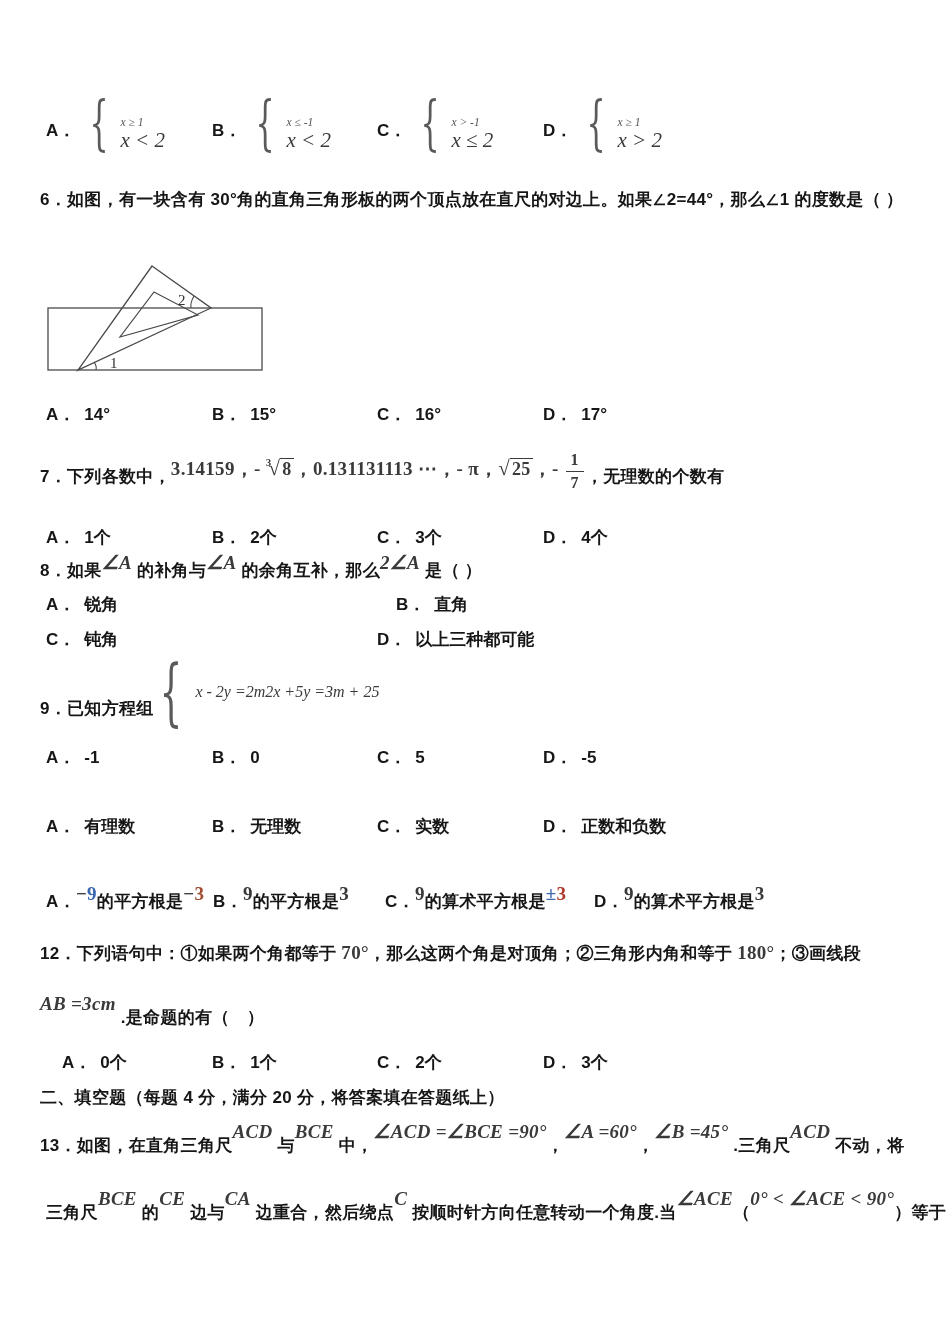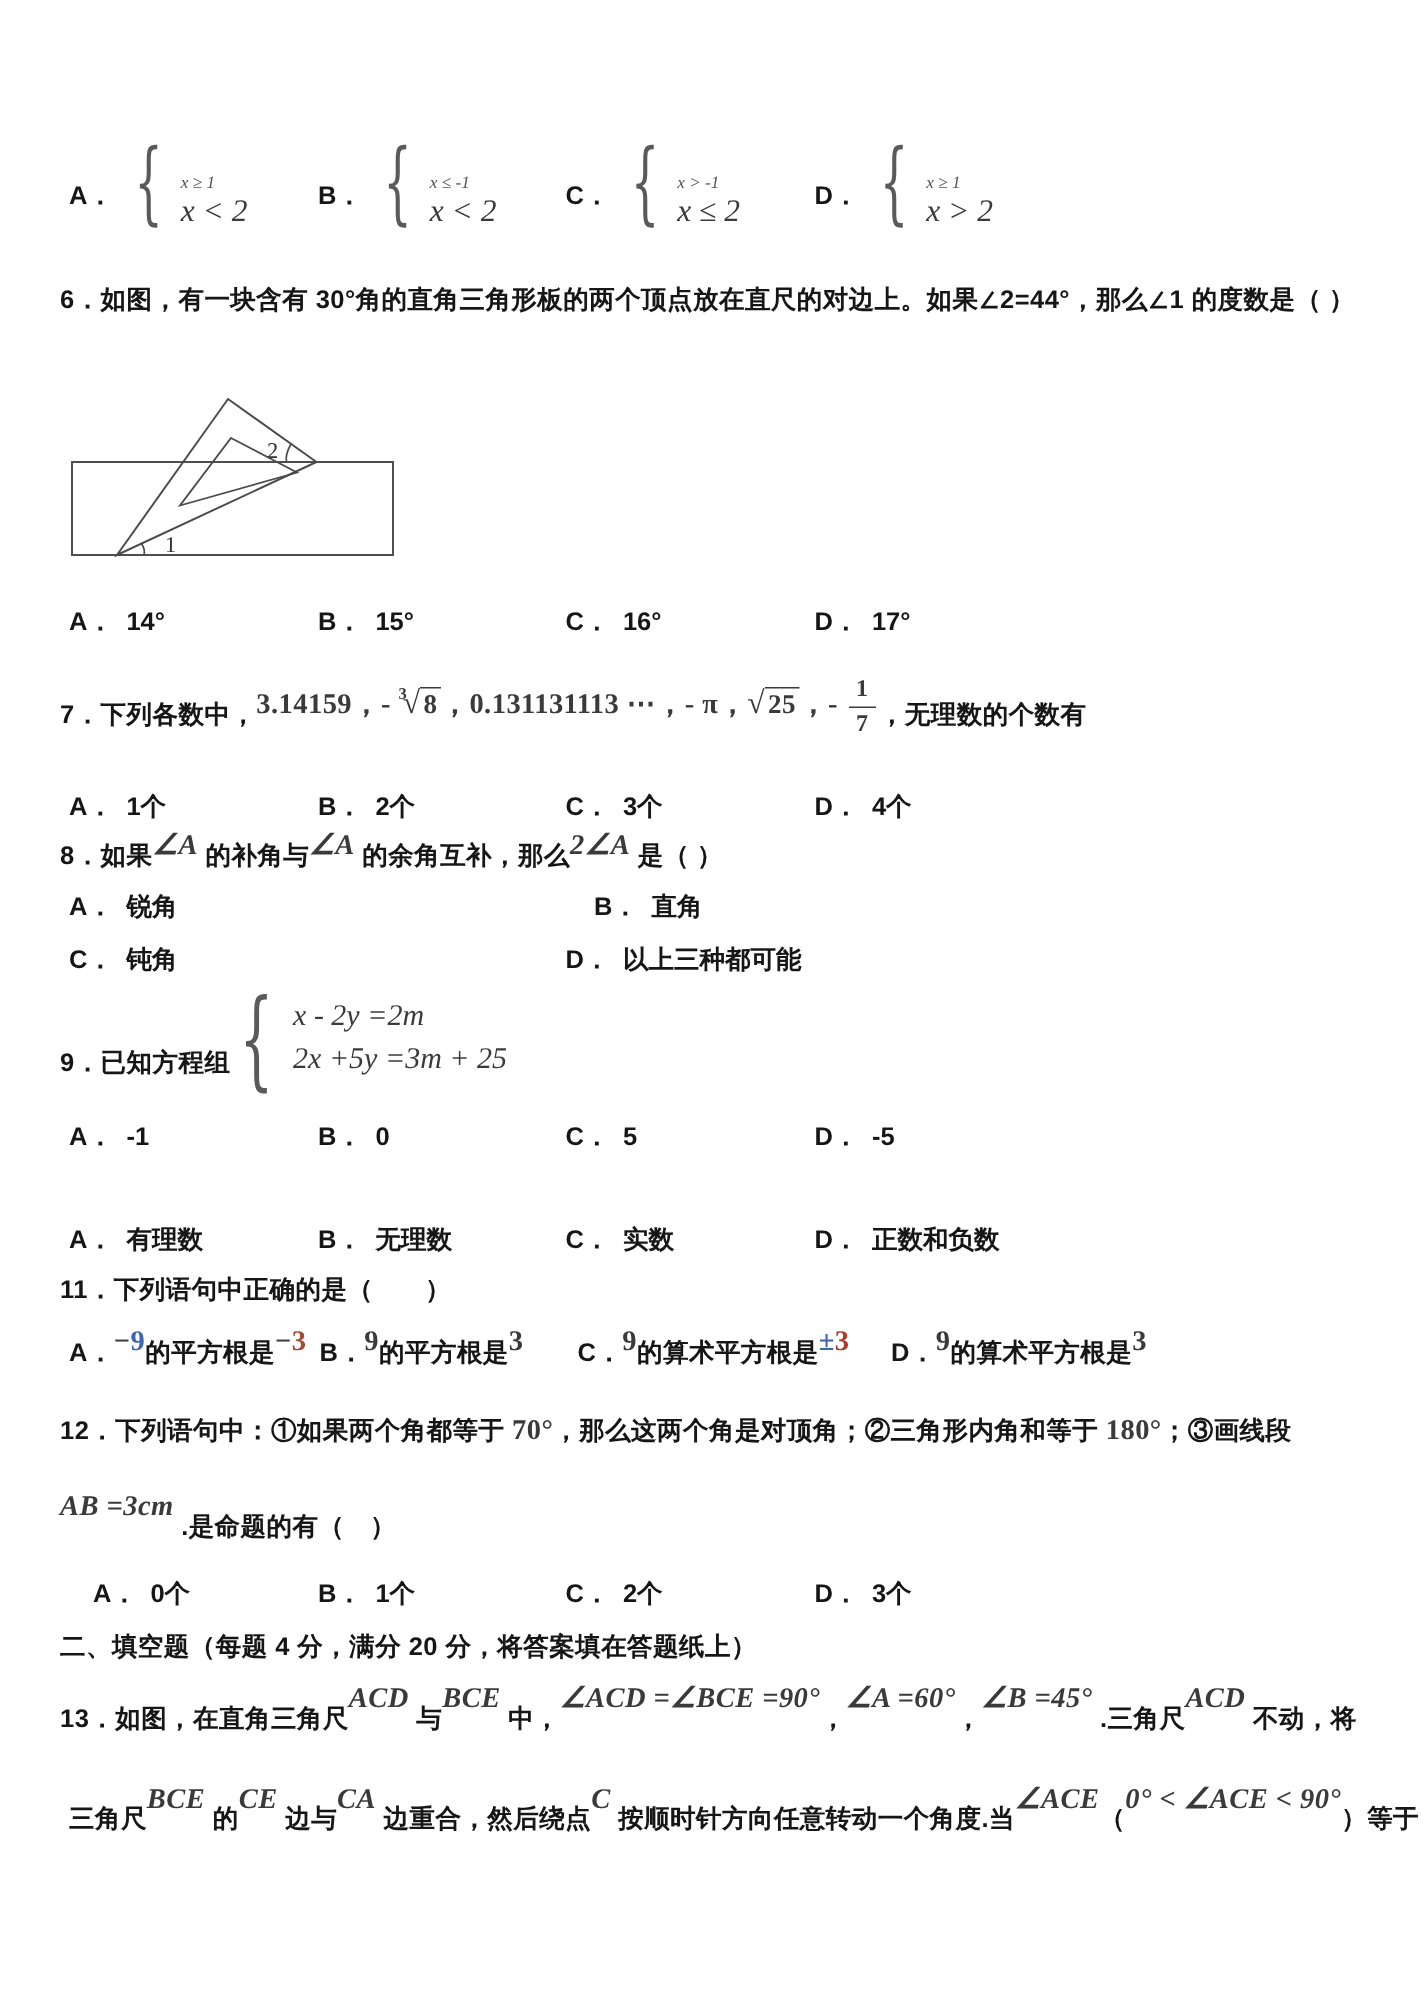--- a/index.html
+++ b/index.html
@@ -28,22 +28,22 @@
   .sys{display:flex;align-items:flex-end;position:absolute;}
   .sys .letter{margin-bottom:10px;}
   .brace{font-family:"DejaVu Serif",serif;font-size:60px;color:#5a5a5a;line-height:1;
          display:inline-block;transform:scaleX(.5);transform-origin:center bottom;margin:0 -6px 0 -4px;font-weight:normal;}
   .sysbody{display:flex;flex-direction:column;font-family:"Liberation Serif",serif;color:#3a3a3a;padding-left:8px;}
   .sys-top{font-size:11.5px;font-style:italic;color:#555;margin-bottom:1px;}
   .sys-bot{font-size:21px;font-style:italic;line-height:1.1;}
   
   .cases{display:flex;align-items:center;}
   .cases .brace{font-size:72px;margin:0 -8px 0 -6px;}
-  .caselines{display:flex;flex-direction:column;font-family:"Liberation Serif",serif;
-             font-style:italic;color:#3a3a3a;font-size:20px;line-height:1.45;padding-left:10px;}
+  .caselines{display:flex;flex-direction:row;font-family:"Liberation Serif",serif;
+             font-style:italic;color:#3a3a3a;font-size:16px;line-height:1.45;padding-left:10px;}
   .q9row{display:flex;align-items:flex-end;}
   .q9row .cn{margin-bottom:8px;}
   svg text{font-family:"Liberation Serif",serif;fill:#333;}
 </style>
 </head>
 <body>
 
 <div class="page">
 
   <div class="abs" style="left:0;top:92px;height:74px;width:950px;">
@@ -135,21 +135,20 @@
     <span class="abs" style="left:543px;"><span class="letter">D．</span><span class="optval">-5</span></span>
   </div>
 
   <div class="abs" style="left:0;top:815px;width:950px;">
     <span class="abs" style="left:46px;"><span class="letter">A．</span><span class="optval">有理数</span></span>
     <span class="abs" style="left:212px;"><span class="letter">B．</span><span class="optval">无理数</span></span>
     <span class="abs" style="left:377px;"><span class="letter">C．</span><span class="optval">实数</span></span>
     <span class="abs" style="left:543px;"><span class="letter">D．</span><span class="optval">正数和负数</span></span>
   </div>
 
-  <div class="abs cn" style="left:40px;top:848px;">11．下列语句中正确的是（　　）</div>
   <div class="abs" style="left:0;top:890px;width:950px;">
     <span class="abs cn" style="left:46px;"><span class="cn">A．</span><span class="fm raise">−</span><span class="fm raise" style="color: rgb(59, 102, 176);">9</span><span class="cn">的平方根是</span><span class="fm raise">−</span><span class="fm raise" style="color: rgb(161, 77, 50);">3</span></span>
     <span class="abs cn" style="left:213px;"><span class="cn">B．</span><span class="fm raise">9</span><span class="cn">的平方根是</span><span class="fm raise">3</span></span>
     <span class="abs cn" style="left:385px;"><span class="cn">C．</span><span class="fm raise">9</span><span class="cn">的算术平方根是</span><span class="fm raise" style="color: rgb(59, 102, 176);">±</span><span class="fm raise" style="color: rgb(176, 58, 46);">3</span></span>
     <span class="abs cn" style="left:594px;"><span class="cn">D．</span><span class="fm raise">9</span><span class="cn">的算术平方根是</span><span class="fm raise">3</span></span>
   </div>
 
   <div class="abs cn" style="left:40px;top:942px;"><span class="cn">12．下列语句中：①如果两个角都等于 </span><span class="fm">70°</span><span class="cn">，那么这两个角是对顶角；②三角形内角和等于 </span><span class="fm">180°</span><span class="cn">；③画线段</span></div>
   <div class="abs cn" style="left:40px;top:1006px;"><span class="fmi raise2">AB =3cm</span><span class="cn"> .是命题的有（　）</span></div>
   <div class="abs" style="left:0;top:1051px;width:950px;">

